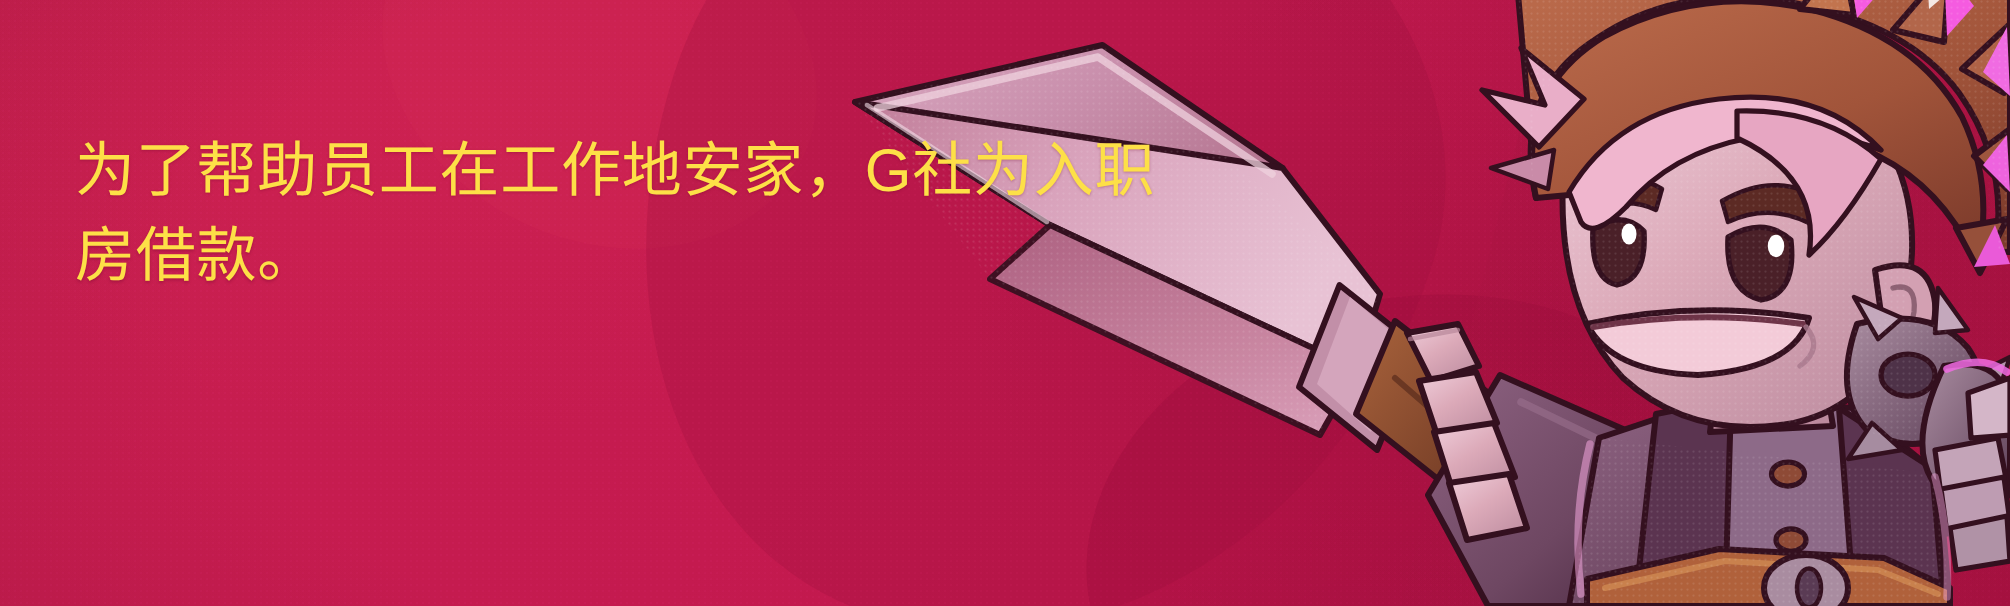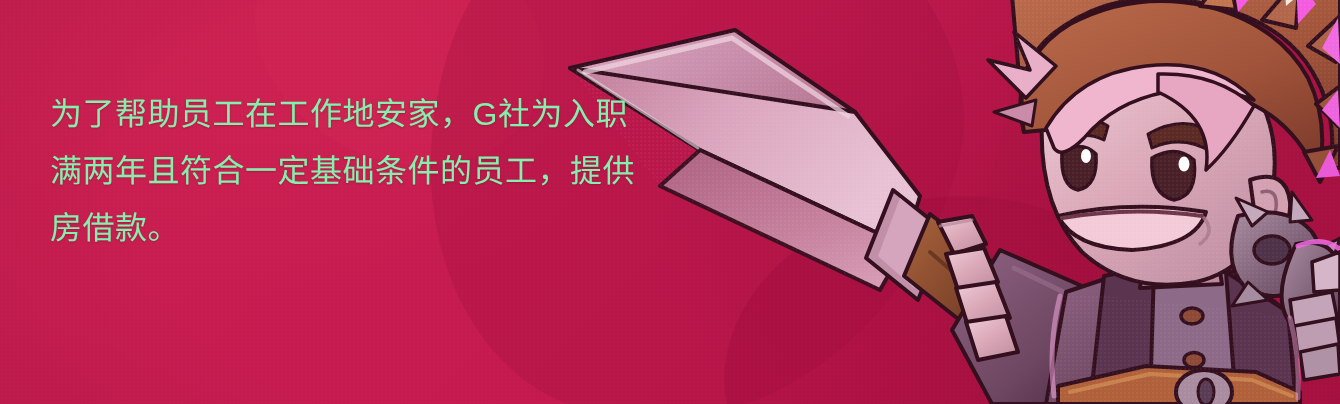--- a/index.html
+++ b/index.html
@@ -56,22 +56,22 @@
 
   
   #copy {
     position:absolute;
     left:50px; top:86px;
     width:800px;
     z-index:6;
   }
   #copy .line {
     display:block;
-    color:#86efac;
-    font-size:32px;
+    color:#fde047;
+    font-size:40px;
     line-height:57px;
     letter-spacing:0.5px;
     font-weight:400;
     white-space:nowrap;
     text-shadow:0 1px 2px rgba(110,6,42,.32);
   }
 
   
   #art {
     position:absolute;
@@ -283,17 +283,16 @@
         <path d="M1298 246 Q1322 236 1338 248" fill="none" stroke="#F06BE2" stroke-width="5" opacity="0.85"></path>
       </g>
 
       <path d="M1060 296 Q1048 344 1054 396" fill="none" stroke="#F2A6DC" stroke-width="5" opacity="0.55"></path>
       <path d="M1290 318 Q1300 356 1298 398" fill="none" stroke="#F2A6DC" stroke-width="5" opacity="0.45"></path>
     </g>
   </svg>
 
   <div id="copy">
     <span class="line">为了帮助员工在工作地安家，G社为入职</span>
-    <span class="line">满两年且符合一定基础条件的员工，提供</span>
     <span class="line">房借款。</span>
   </div>
 
 </div>
 
 </body></html>

